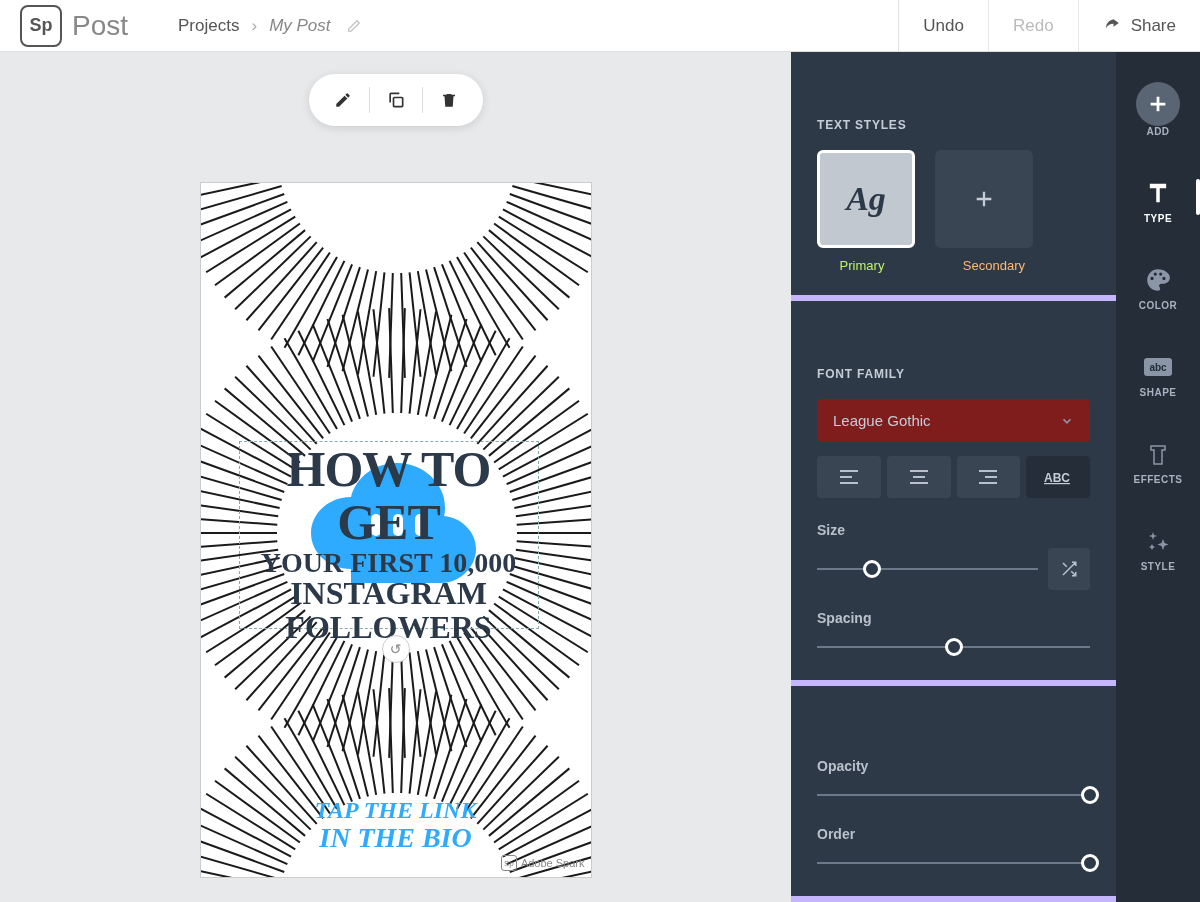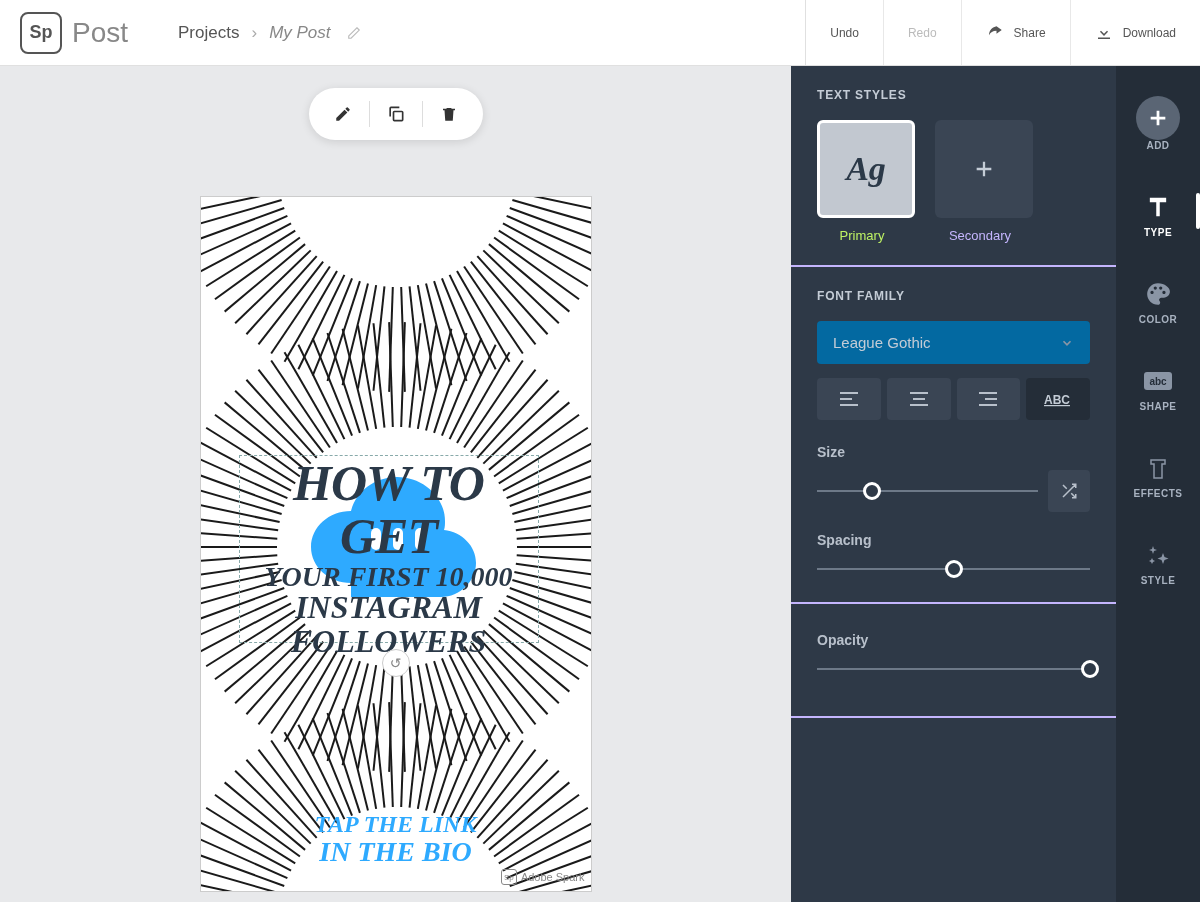--- a/index.html
+++ b/index.html
@@ -11,64 +11,64 @@
 .logo-group { display: flex; align-items: center; gap: 10px; padding: 0 20px; }
 .sp-logo { width: 42px; height: 42px; border: 2px solid #555; border-radius: 8px; display: flex; align-items: center; justify-content: center; font-size: 18px; font-weight: 600; color: #555; }
 .post-label { font-size: 28px; color: #888; font-weight: 300; }
 .breadcrumb { display: flex; align-items: center; gap: 12px; margin-left: 30px; font-size: 17px; }
 .bc-link { color: #555; }
 .bc-chevron { color: #aaa; }
 .bc-current { color: #888; font-style: italic; }
 .pencil { color: #bbb; margin-left: 4px; }
 
 .hdr-actions { margin-left: auto; display: flex; height: 100%; }
-.hdr-btn { padding: 0 24px; display: flex; align-items: center; gap: 10px; font-size: 12px; color: #555; border-left: 1px solid #e8e8e8; cursor: pointer; }
+.hdr-btn { padding: 0 24px; display: flex; align-items: center; gap: 10px; font-size: 17px; color: #555; border-left: 1px solid #e8e8e8; cursor: pointer; }
 .hdr-btn.muted { color: #bbb; }
 .hdr-btn.first { border-left: 1px solid #e0e0e0; }
 .hdr-spacer { flex: 1; }
 .hdr-ico { width: 18px; height: 18px; }
 
 
 .main { flex: 1; display: flex; }
 .canvas-zone { flex: 1; position: relative; display: flex; align-items: flex-start; justify-content: center; padding-top: 55px; }
 
 
 .float-tb { position: absolute; top: 22px; left: 50%; transform: translateX(-50%); background: #fff; border-radius: 26px; box-shadow: 0 2px 10px rgba(0,0,0,0.12); display: flex; align-items: center; padding: 0 8px; height: 52px; }
 .ft-btn { width: 52px; height: 52px; display: flex; align-items: center; justify-content: center; cursor: pointer; }
 .ft-div { width: 1px; height: 26px; background: #ddd; }
 
 
 .canvas { width: 392px; height: 696px; background: #fff; border: 1px solid #ccc; position: relative; overflow: hidden; margin-top: 75px;}
 .radial { position: absolute; }
 .sel-box { position: absolute; left: 38px; top: 258px; width: 300px; height: 188px; border: 1px dashed #8aa; }
-.txt-main { position: absolute; left: 40px; top: 260px; width: 296px; font-family: Georgia, serif; font-style: italic; font-weight: 900; color: #2b3948; text-align: center; line-height: 1.05; }
+.txt-main { position: absolute; left: 40px; top: 260px; width: 296px; font-family: Georgia, serif; font-weight: 900; color: #2b3948; text-align: center; line-height: 1.05; }
 .txt-main .l1 { font-size: 50px; letter-spacing: -1px; }
 .txt-main .l2 { font-size: 28px; }
 .txt-main .l3 { font-size: 32px; }
 .txt-sub { position: absolute; left: 0; right: 0; top: 614px; text-align: center; font-family: Georgia, serif; font-style: italic; font-weight: 900; color: #2eaaff; line-height: 1.1; }
 .txt-sub .l1 { font-size: 24px; }
 .txt-sub .l2 { font-size: 28px; }
 .rot-handle { position: absolute; left: 50%; top: 452px; transform: translateX(-50%); width: 28px; height: 28px; background: #fff; border: 1px solid #ccc; border-radius: 50%; display:flex;align-items:center;justify-content:center;color:#888;font-size:14px;}
 .cloud { position: absolute; left: 100px; top: 276px; width: 190px; height: 140px; }
 .watermark { position: absolute; right: 6px; bottom: 6px; font-size: 11px; color: #888; display:flex;align-items:center;gap:4px;}
 .wm-logo { width:16px;height:16px;border:1px solid #888;border-radius:3px;display:flex;align-items:center;justify-content:center;font-size:8px;}
 
 
 .panel { width: 325px; background: #2e3947; color: #b8c0cb; display: flex; flex-direction: column; overflow-y:auto;}
-.psec { padding: 22px 26px; border-bottom: 2px solid #c4b5fd; }
+.psec { padding: 22px 26px; border-bottom: 6px solid #c4b5fd; margin-top: 44px; }
 .psec-title { font-size: 12px; font-weight: 600; letter-spacing: 0.8px; color: #c4ccd6; margin-bottom: 18px; }
 .style-cards { display: flex; gap: 28px; }
 .style-card { width: 90px; text-align: center; }
 .sc-box { width: 98px; height: 98px; border-radius: 6px; display: flex; align-items: center; justify-content: center; font-family: Georgia, serif; font-style: italic; font-weight: 900; font-size: 34px; margin-bottom: 10px; cursor: pointer; }
 .sc-box.primary { background: #c2c8d0; color: #2b3948; border: 3px solid #fff; }
 .sc-box.add { background: #3a4554; color: #c4ccd6; }
 .sc-label { font-size: 13px; color: #bef264; }
-.sc-label.muted { color: #c4b5fd; }
-
-.dropdown { width: 100%; background: #0369a1; border-radius: 4px; padding: 13px 16px; display: flex; justify-content: space-between; align-items: center; font-size: 15px; color: #c4ccd6; cursor: pointer; margin-bottom: 14px; }
+.sc-label.muted { color: #fdba74; text-align: right; }
+
+.dropdown { width: 100%; background: #7f1d1d; border-radius: 4px; padding: 13px 16px; display: flex; justify-content: space-between; align-items: center; font-size: 15px; color: #c4ccd6; cursor: pointer; margin-bottom: 14px; }
 .align-row { display: flex; gap: 6px; }
 .align-btn { flex: 1; height: 42px; background: #3a4554; border-radius: 4px; display: flex; align-items: center; justify-content: center; cursor: pointer; }
 .align-btn.active { background: #242d38; }
 
 .slider-group { margin-top: 6px; }
 .slider-label { font-size: 14px; margin-bottom: 10px; color: #b8c0cb; font-weight: bold; }
 .slider-row { display: flex; align-items: center; gap: 10px; }
 .slider { flex: 1; position: relative; height: 22px; }
 .sl-track { position: absolute; left: 0; right: 0; top: 50%; height: 2px; background: #6d7988; transform: translateY(-50%); }
 .sl-thumb { position: absolute; top: 50%; width: 18px; height: 18px; border: 3px solid #fff; border-radius: 50%; background: #2e3947; transform: translate(-50%, -50%); cursor: pointer; }
@@ -111,26 +111,20 @@
         </div>
       <div class="hdr-btn muted">
           <span>Redo</span>
         </div>
       <div class="hdr-spacer"></div>
       <div class="hdr-btn">
         <svg class="hdr-ico" viewBox="0 0 24 24" fill="#555">
             <path d="M14 3l7 5-7 5V9c-5 0-8 2-10 6 0-7 5-11 10-12V3z"></path>
           </svg>
         <span>Share</span>
-      </div>
-      <div class="hdr-btn">
-        <svg class="hdr-ico" viewBox="0 0 24 24" fill="#555">
-            <path d="M12 3v10l-4-4-1.4 1.4L12 16l5.4-5.6L16 9l-4 4V3h0zM4 18h16v2H4z"></path>
-          </svg>
-        <span>Download</span>
       </div>
     </div>
   </div>
 
   <div class="main">
 
     <div class="canvas-zone">
       <div class="float-tb">
         <div class="ft-btn">
           <svg width="18" height="18" viewBox="0 0 24 24" fill="#333">
@@ -544,20 +538,27 @@
 
       <div class="psec">
         <div class="slider-group">
           <div class="slider-label">Opacity</div>
           <div class="slider">
             <div class="sl-track"></div>
             <div class="sl-thumb" id="thumb-opacity" style="left: 100%;"></div>
           </div>
         </div>
         <div style="height:14px"></div>
+        <div class="slider-group">
+          <div class="slider-label">Order</div>
+          <div class="slider">
+            <div class="sl-track"></div>
+            <div class="sl-thumb" id="thumb-order" style="left: 100%;"></div>
+          </div>
+        </div>
       </div>
     </div>
 
     <div class="rail" style="position:relative;">
       <div class="rail-item">
         <div class="rail-ico circle">
           <svg width="22" height="22" viewBox="0 0 24 24" stroke="#fff" stroke-width="3" fill="none">
               <path d="M12 4v16M4 12h16"></path>
             </svg>
         </div>

